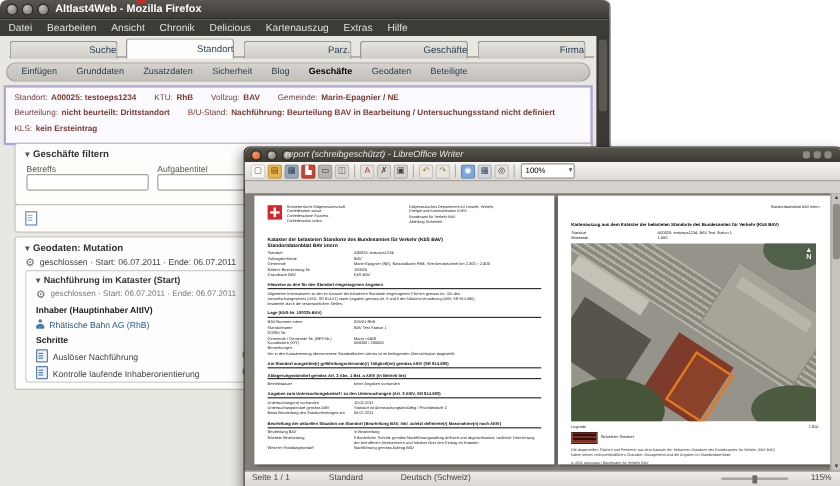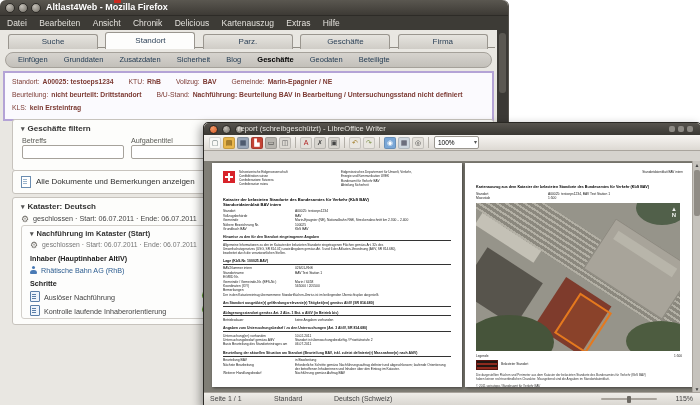--- a/index.html
+++ b/index.html
@@ -18,21 +18,21 @@
   .badge{position:absolute;left:114px;top:0;width:7px;height:3px;background:#cc2a1e;}
   .ff-menu{height:15px;background:#3d3b36;color:#e2e0db;font-size:8.5px;padding-left:7px;white-space:nowrap;}
   .ff-menu span{display:inline-block;margin-right:10px;line-height:15px;}
   .ff-content{position:absolute;top:30px;left:0;right:0;bottom:0;background:#e9e7e2;}
   .ff-scroll{position:absolute;right:0;top:0;width:11px;height:100%;background:#3b3935;}
   .ff-scroll .thumb{position:absolute;left:2px;top:3px;width:7px;height:60px;background:#5b5852;border-radius:3px;}
 
   .tabstrip{position:absolute;top:1px;left:8px;right:13px;height:16px;border-bottom:1px solid #918d85;}
   .tab{position:relative;display:inline-block;width:88px;height:14px;margin-right:3px;vertical-align:bottom;
        background:linear-gradient(#e6e4df,#cfccc6);border:1px solid #9a968f;border-bottom:none;
-       border-radius:3px 3px 0 0;text-align:center;font-size:8px;line-height:14px;color:#2e4258;}
+       border-radius:3px 3px 0 0;text-align:right;font-size:8px;line-height:14px;color:#2e4258;}
   .tab.active{background:#fdfdfc;height:16px;line-height:16px;}
 
   .subnav{position:absolute;top:22px;left:5px;right:16px;height:14px;
           background:linear-gradient(#d6d3ce,#c3c0ba);border:1px solid #a5a19a;border-radius:8px;
           font-size:7.5px;line-height:14px;color:#1f3850;padding:0 12px;white-space:nowrap;}
   .subnav span{margin-right:14px;}
   .subnav .active{font-weight:bold;color:#000;}
 
   .infobox{position:absolute;top:41px;left:3px;right:14px;height:42px;border:2px solid #b4a3d6;
            background:#fbfafe;padding:2px 7px;color:#7c3a33;font-size:6.8px;overflow:hidden;}
@@ -75,21 +75,21 @@
   .ok{position:absolute;left:172px;top:0;width:9px;height:9px;border-radius:50%;background:#67aa36;
       color:#fff;font-size:7px;line-height:9px;text-align:center;font-weight:bold;}
   .ok::after{content:"\2713";}
 
   
   .pdf{position:absolute;left:203px;top:122px;width:497px;height:283px;background:#d6d3ce;
        border:1px solid #2a2824;border-radius:5px 5px 0 0;box-shadow:-3px 3px 10px rgba(0,0,0,.35);z-index:2;}
   .pdf-title{position:relative;height:12px;background:linear-gradient(#57544e,#3a3833);border-radius:5px 5px 0 0;}
   .wb.sm{width:7px;height:7px;top:2px;}
   .wb.close{background:radial-gradient(circle at 35% 30%,#f2996a,#d4561e);}
-  .pdf-title-text{position:absolute;left:34px;top:0;line-height:12px;color:#e8e6e1;font-size:7.5px;}
+  .pdf-title-text{position:absolute;left:34px;top:0;line-height:12px;color:#e8e6e1;font-size:7.5px;font-style:italic;}
   .ind{position:absolute;top:3px;width:6px;height:6px;border-radius:2px;background:#8d8a84;}
   .i1{right:26px}.i2{right:17px}.i3{right:8px}
   .pdf-menu{height:11px;background:#3d3b36;color:#ddd;font-size:7.2px;padding-left:6px;white-space:nowrap;}
   .pdf-menu span{margin-right:8px;line-height:11px;display:inline-block;}
   .pdf-toolbar{height:15px;background:linear-gradient(#f7f5f2,#ddd9d3);border-bottom:1px solid #a9a49d;
                padding-left:4px;white-space:nowrap;}
   .ticon{display:inline-block;width:10px;height:10px;margin:2px 1px 0 1px;border-radius:2px;
          font-size:7px;line-height:10px;text-align:center;vertical-align:top;border:1px solid rgba(0,0,0,.15);}
   .tsep{display:inline-block;width:1px;height:11px;background:#b3afa8;margin:2px 3px 0 3px;vertical-align:top;}
   .combo{display:inline-block;width:40px;height:11px;background:#fff;border:1px solid #9a968f;border-radius:2px;
@@ -218,25 +218,25 @@
 
       <div class="panel filter">
         <div class="ptitle"><span class="tri">▾</span><span>Geschäfte filtern</span></div>
         <span class="flabel fl1">Betreffs</span>
         <span class="flabel fl2">Aufgabentitel</span>
         <input class="finput fi1" style="">
         <input class="finput fi2" style="">
       </div>
 
       <div class="panel docs">
-        <span class="docicon"></span><span class="txt">Alle Dokumente und Bemerkungen anzeigen</span>
+        <span class="docicon"></span>
       </div>
 
       <div class="panel kataster">
-        <div class="ptitle"><span class="tri">▾</span><span>Kataster: Deutsch</span></div>
+        <div class="ptitle"><span class="tri">▾</span><span>Geodaten: Mutation</span></div>
         <div class="krow"><span class="gear">⚙</span><span>geschlossen · Start: 06.07.2011 · Ende: 06.07.2011</span></div>
         <div class="innerbox">
           <div class="ptitle small"><span class="tri">▾</span><span>Nachführung im Kataster (Start)</span></div>
           <div class="krow dim"><span class="gear">⚙</span><span>geschlossen · Start: 06.07.2011 · Ende: 06.07.2011</span></div>
           <div class="blabel">Inhaber (Hauptinhaber AltlV)</div>
           <div class="krow link"><span class="person"></span><span>Rhätische Bahn AG (RhB)</span></div>
           <div class="blabel">Schritte</div>
           <div class="krow"><span class="task"></span><span>Auslöser Nachführung</span><span class="ok"></span></div>
           <div class="krow"><span class="task"></span><span>Kontrolle laufende Inhaberorientierung</span><span class="ok"></span></div>
         </div>

